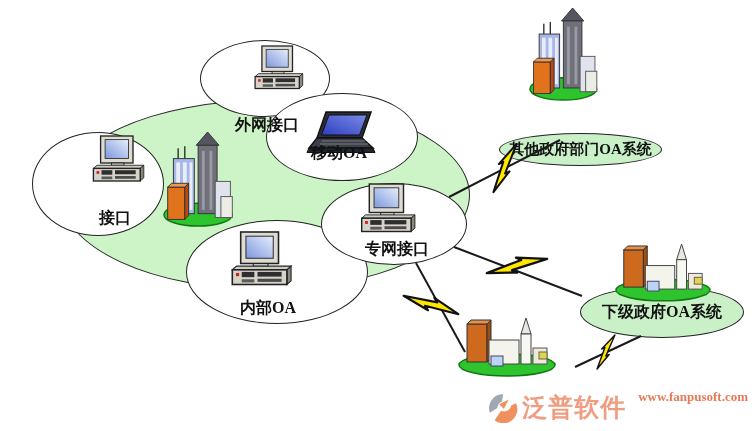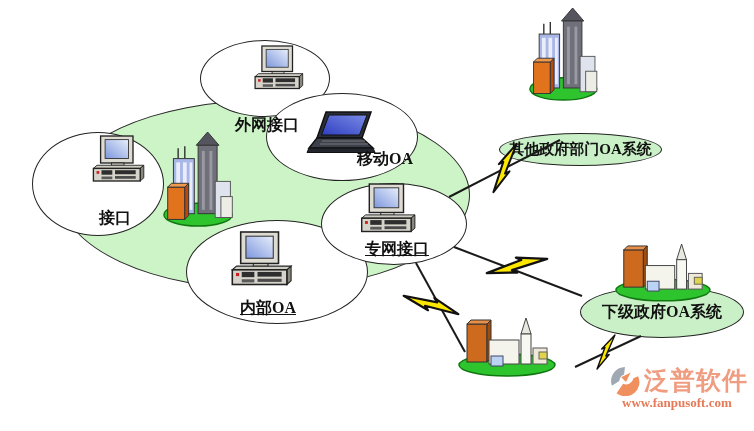--- a/index.html
+++ b/index.html
@@ -24,29 +24,29 @@
     font-weight:bold;text-align:center;
   }
   .s-other-gov{left:499px;top:97px;width:163px;height:33px;font-size:15px;margin-top:36px;}
   .s-lower-gov{left:580px;top:286px;width:164px;height:52px;font-size:16px;}
   .s-upper-gov{left:430px;top:356px;width:148px;height:52px;font-size:16px;}
   .lbl{
     position:absolute;z-index:4;font-weight:bold;font-size:16px;
     white-space:nowrap;transform:translateX(-50%);line-height:1.25;
   }
   .l-external{left:267px;top:115px;text-align:center;}
-  .l-mobile{left:339px;top:149px;margin-left:46px;}
+  .l-mobile{left:339px;top:143px;}
   .l-other1{left:99px;top:187px;}
   .l-other2{left:115px;top:208px;}
-  .l-private{left:397px;top:239px;text-decoration:underline;}
-  .l-internal{left:268px;top:298px;text-decoration:underline;}
+  .l-private{left:397px;top:239px;}
+  .l-internal{left:268px;top:298px;}
   svg.layer{position:absolute;left:0;top:0;z-index:3;}
   .watermark{
-    position:absolute;right:6px;bottom:20px;z-index:5;opacity:.92;
-    display:flex;flex-direction:column;align-items:flex-start;
+    position:absolute;right:6px;bottom:7px;z-index:5;opacity:.92;
+    display:flex;flex-direction:row;align-items:flex-start;
   }
   .wm-row{display:flex;align-items:center;gap:4px;}
   .wm-brand{font-size:25px;font-weight:bold;color:#ef9476;letter-spacing:1px;}
   .wm-url{font-size:13px;font-weight:bold;color:#e46f4a;margin-top:-2px;padding-left:12px;text-align:right;}
 </style>
 </head>
 <body>
 
 <div class="stage">
 

